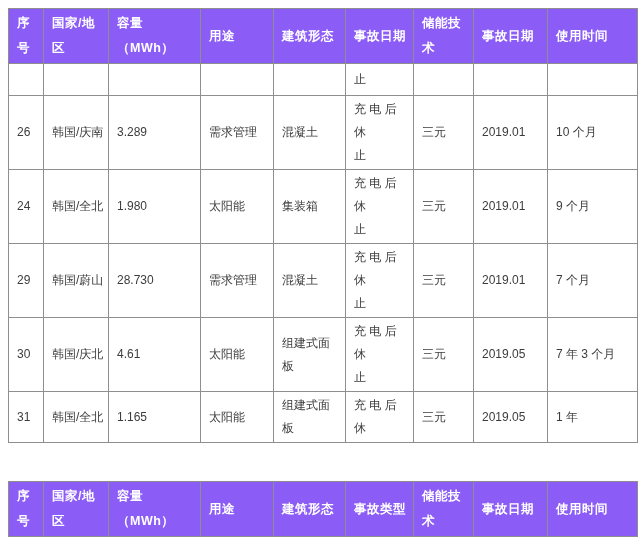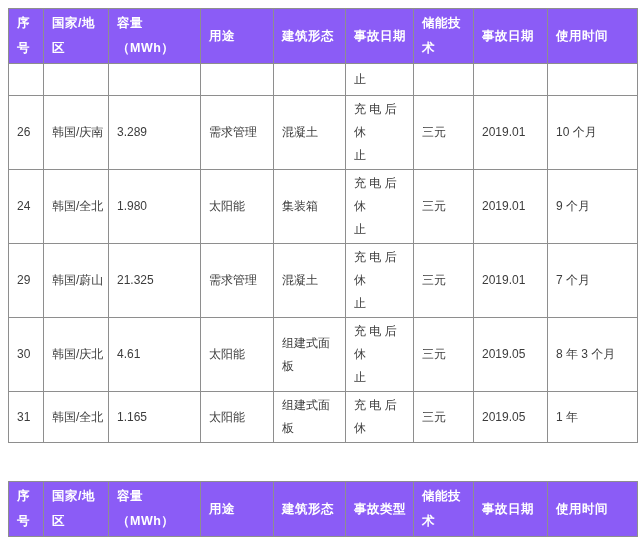--- a/index.html
+++ b/index.html
@@ -127,40 +127,40 @@
         <td>集装箱</td>
         <td>充 电 后 休
 止</td>
         <td>三元</td>
         <td>2019.01</td>
         <td>9 个月</td>
       </tr>
       <tr class="r-53">
         <td class="cell-no">29</td>
         <td>韩国/蔚山</td>
-        <td>21.325</td>
+        <td>28.730</td>
         <td>需求管理</td>
         <td>混凝土</td>
         <td>充 电 后 休
 止</td>
         <td>三元</td>
         <td>2019.01</td>
         <td>7 个月</td>
       </tr>
       <tr class="r-52">
         <td class="cell-no">30</td>
         <td>韩国/庆北</td>
         <td>4.61</td>
         <td>太阳能</td>
         <td>组建式面板</td>
         <td>充 电 后 休
 止</td>
         <td>三元</td>
         <td>2019.05</td>
-        <td>8 年 3 个月</td>
+        <td>7 年 3 个月</td>
       </tr>
       <tr class="r-33">
         <td class="cell-no">31</td>
         <td>韩国/全北</td>
         <td>1.165</td>
         <td>太阳能</td>
         <td>组建式面板</td>
         <td>充 电 后 休</td>
         <td>三元</td>
         <td>2019.05</td>

